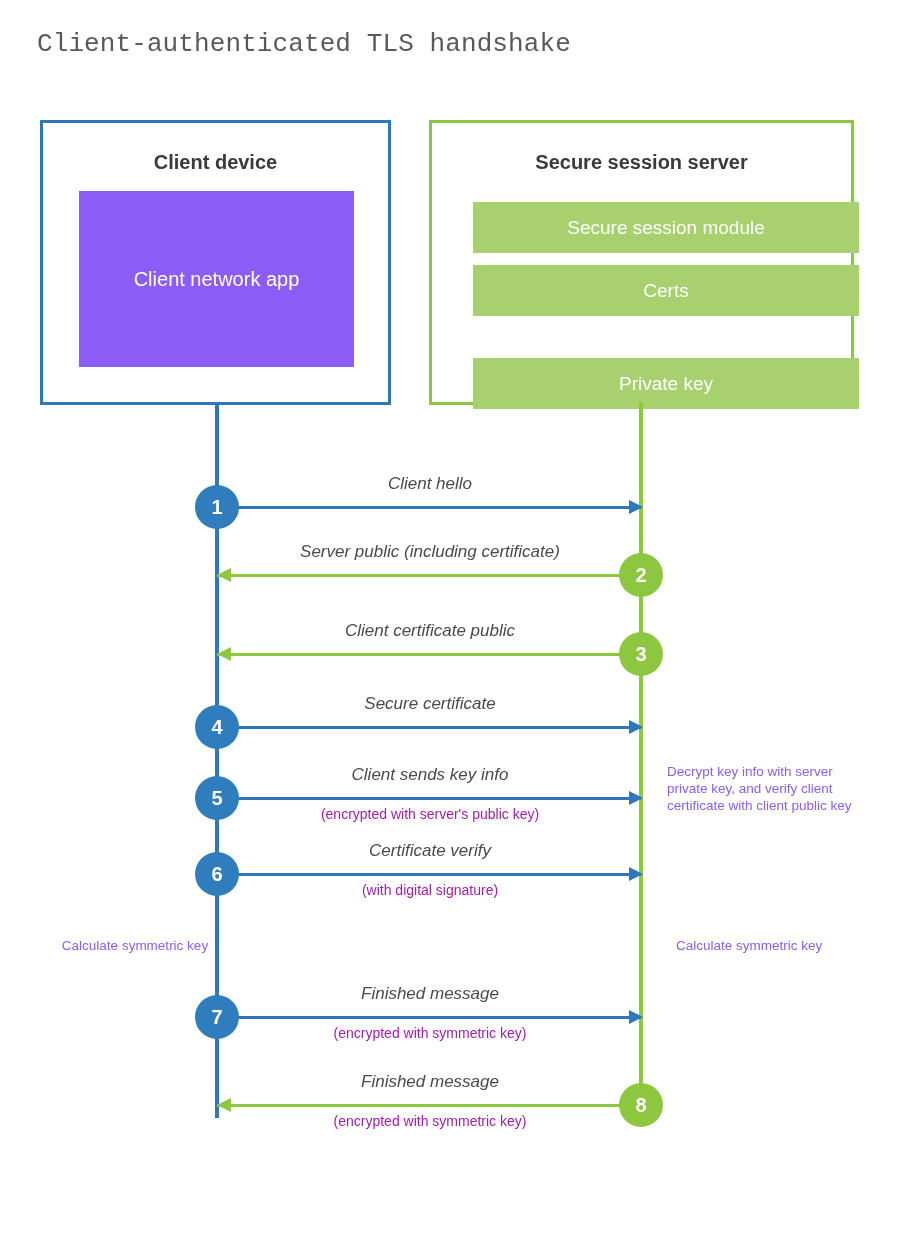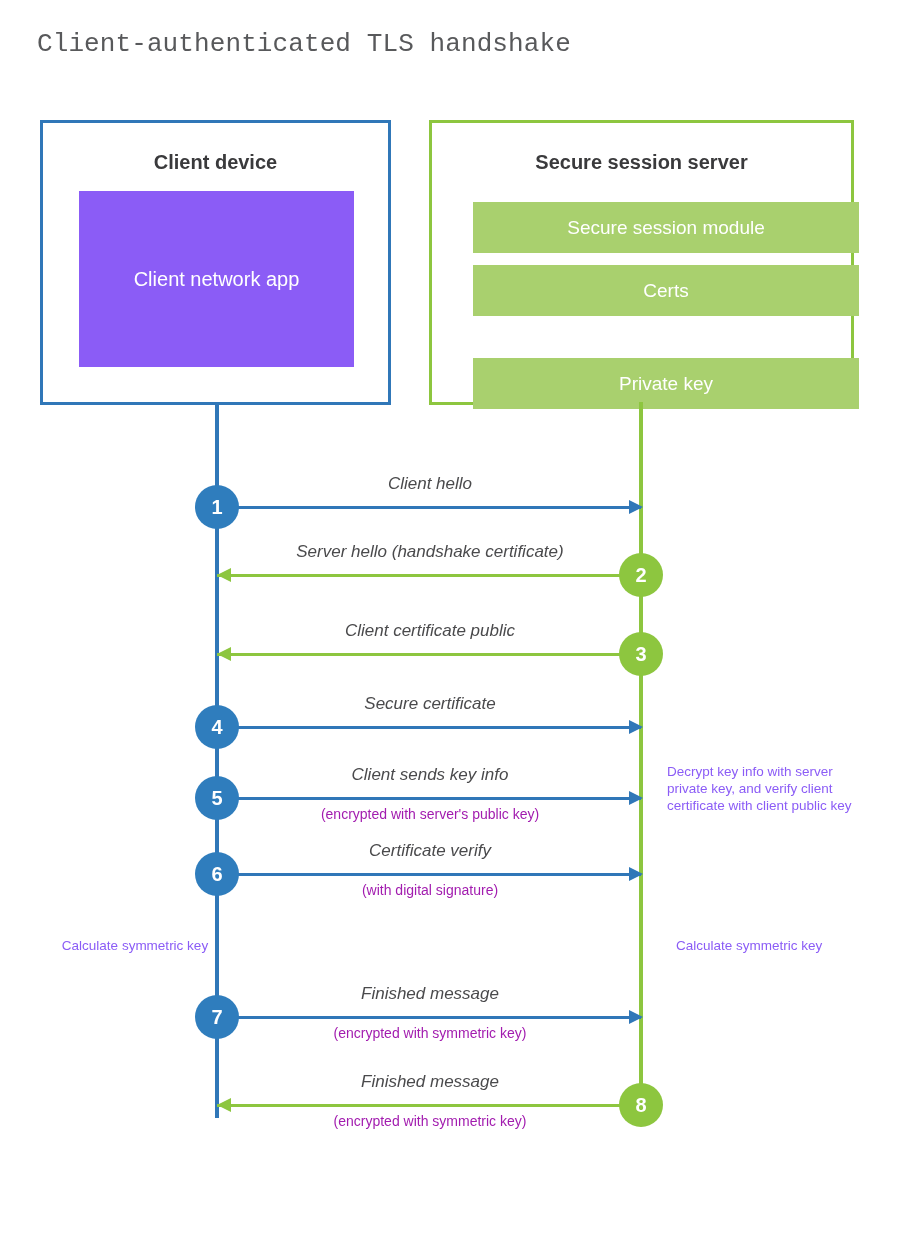--- a/index.html
+++ b/index.html
@@ -248,21 +248,21 @@
   <div class="lifeline" id="server-lifeline"></div>
 
   <div class="msg" style="top:507px">
     <div class="msg-label">Client hello</div>
     <div class="msg-line to-server"></div>
     <div class="arrow-head right"></div>
     <div class="step-badge client-side">1</div>
   </div>
 
   <div class="msg" style="top:575px">
-    <div class="msg-label">Server hello (handshake certificate)</div>
+    <div class="msg-label">Server public (including certificate)</div>
     <div class="msg-line to-client"></div>
     <div class="arrow-head left"></div>
     <div class="step-badge server-side">2</div>
   </div>
 
   <div class="msg" style="top:654px">
     <div class="msg-label">Client certificate public</div>
     <div class="msg-line to-client"></div>
     <div class="arrow-head left"></div>
     <div class="step-badge server-side">3</div>

